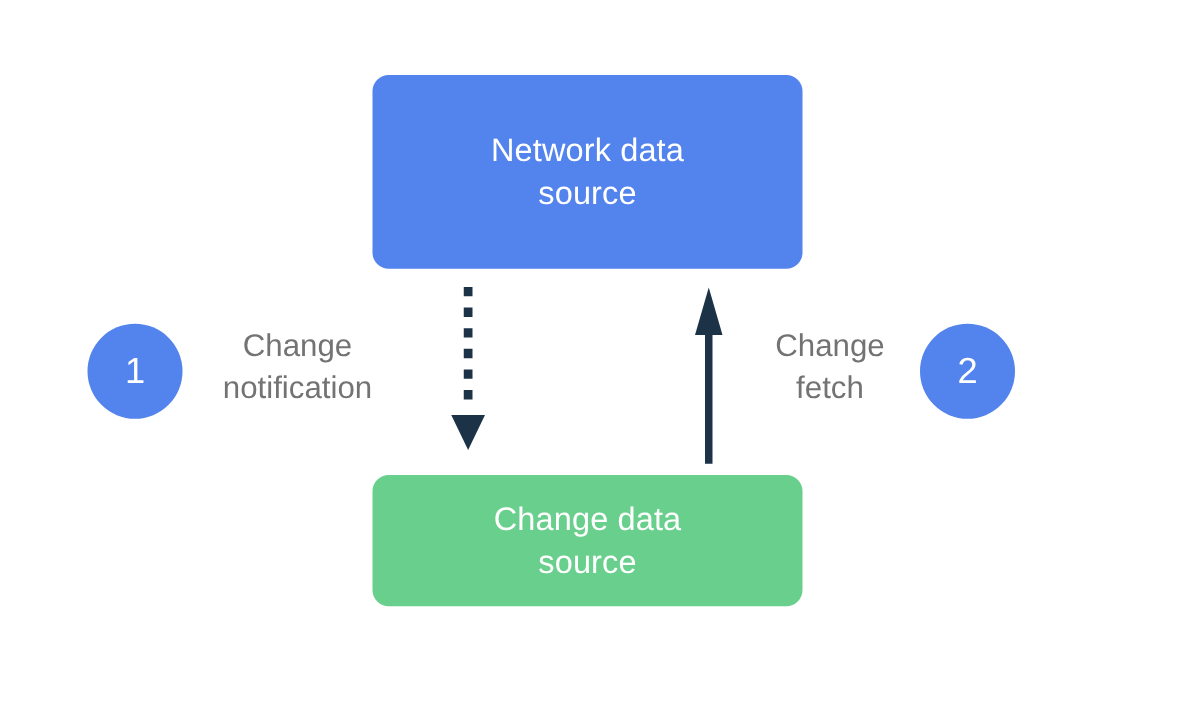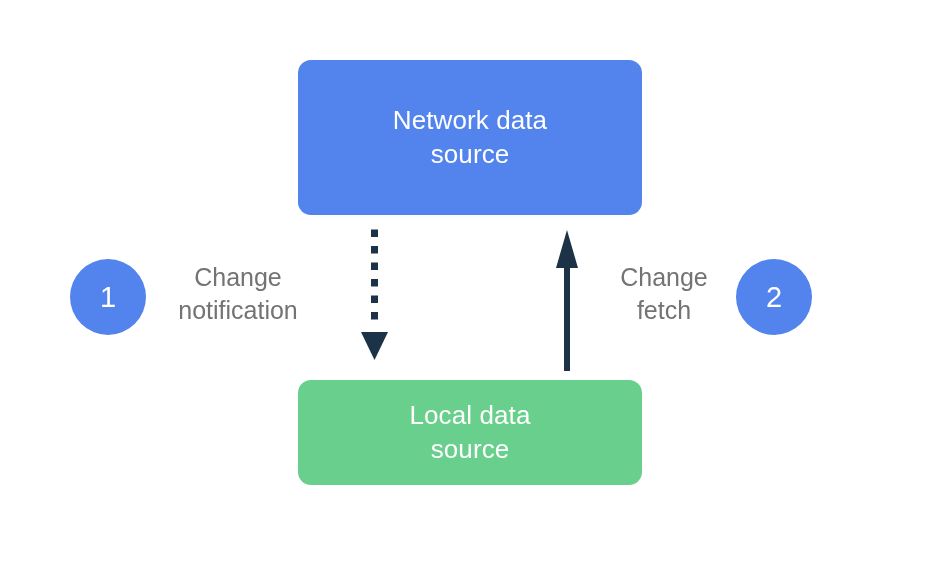--- a/index.html
+++ b/index.html
@@ -114,21 +114,21 @@
 <body>
 
 <div id="canvas">
 
   <div class="node" id="node-network">
     <span class="node-label">Network data
 source</span>
   </div>
 
   <div class="node" id="node-local">
-    <span class="node-label">Local data
+    <span class="node-label">Change data
 source</span>
   </div>
 
   <svg class="arrow-svg" id="arrow-down-svg" viewBox="0 0 46 148">
     <line x1="22.5" y1="11" x2="22.5" y2="108" stroke="#1c3247" stroke-width="7" stroke-dasharray="0.5 16" stroke-linecap="square"></line>
     <polygon points="9,110 36,110 22.5,138" fill="#1c3247"></polygon>
   </svg>
 
   <svg class="arrow-svg" id="arrow-up-svg" viewBox="0 0 46 156">
     <polygon points="23,8 34,46 12,46" fill="#1c3247"></polygon>

